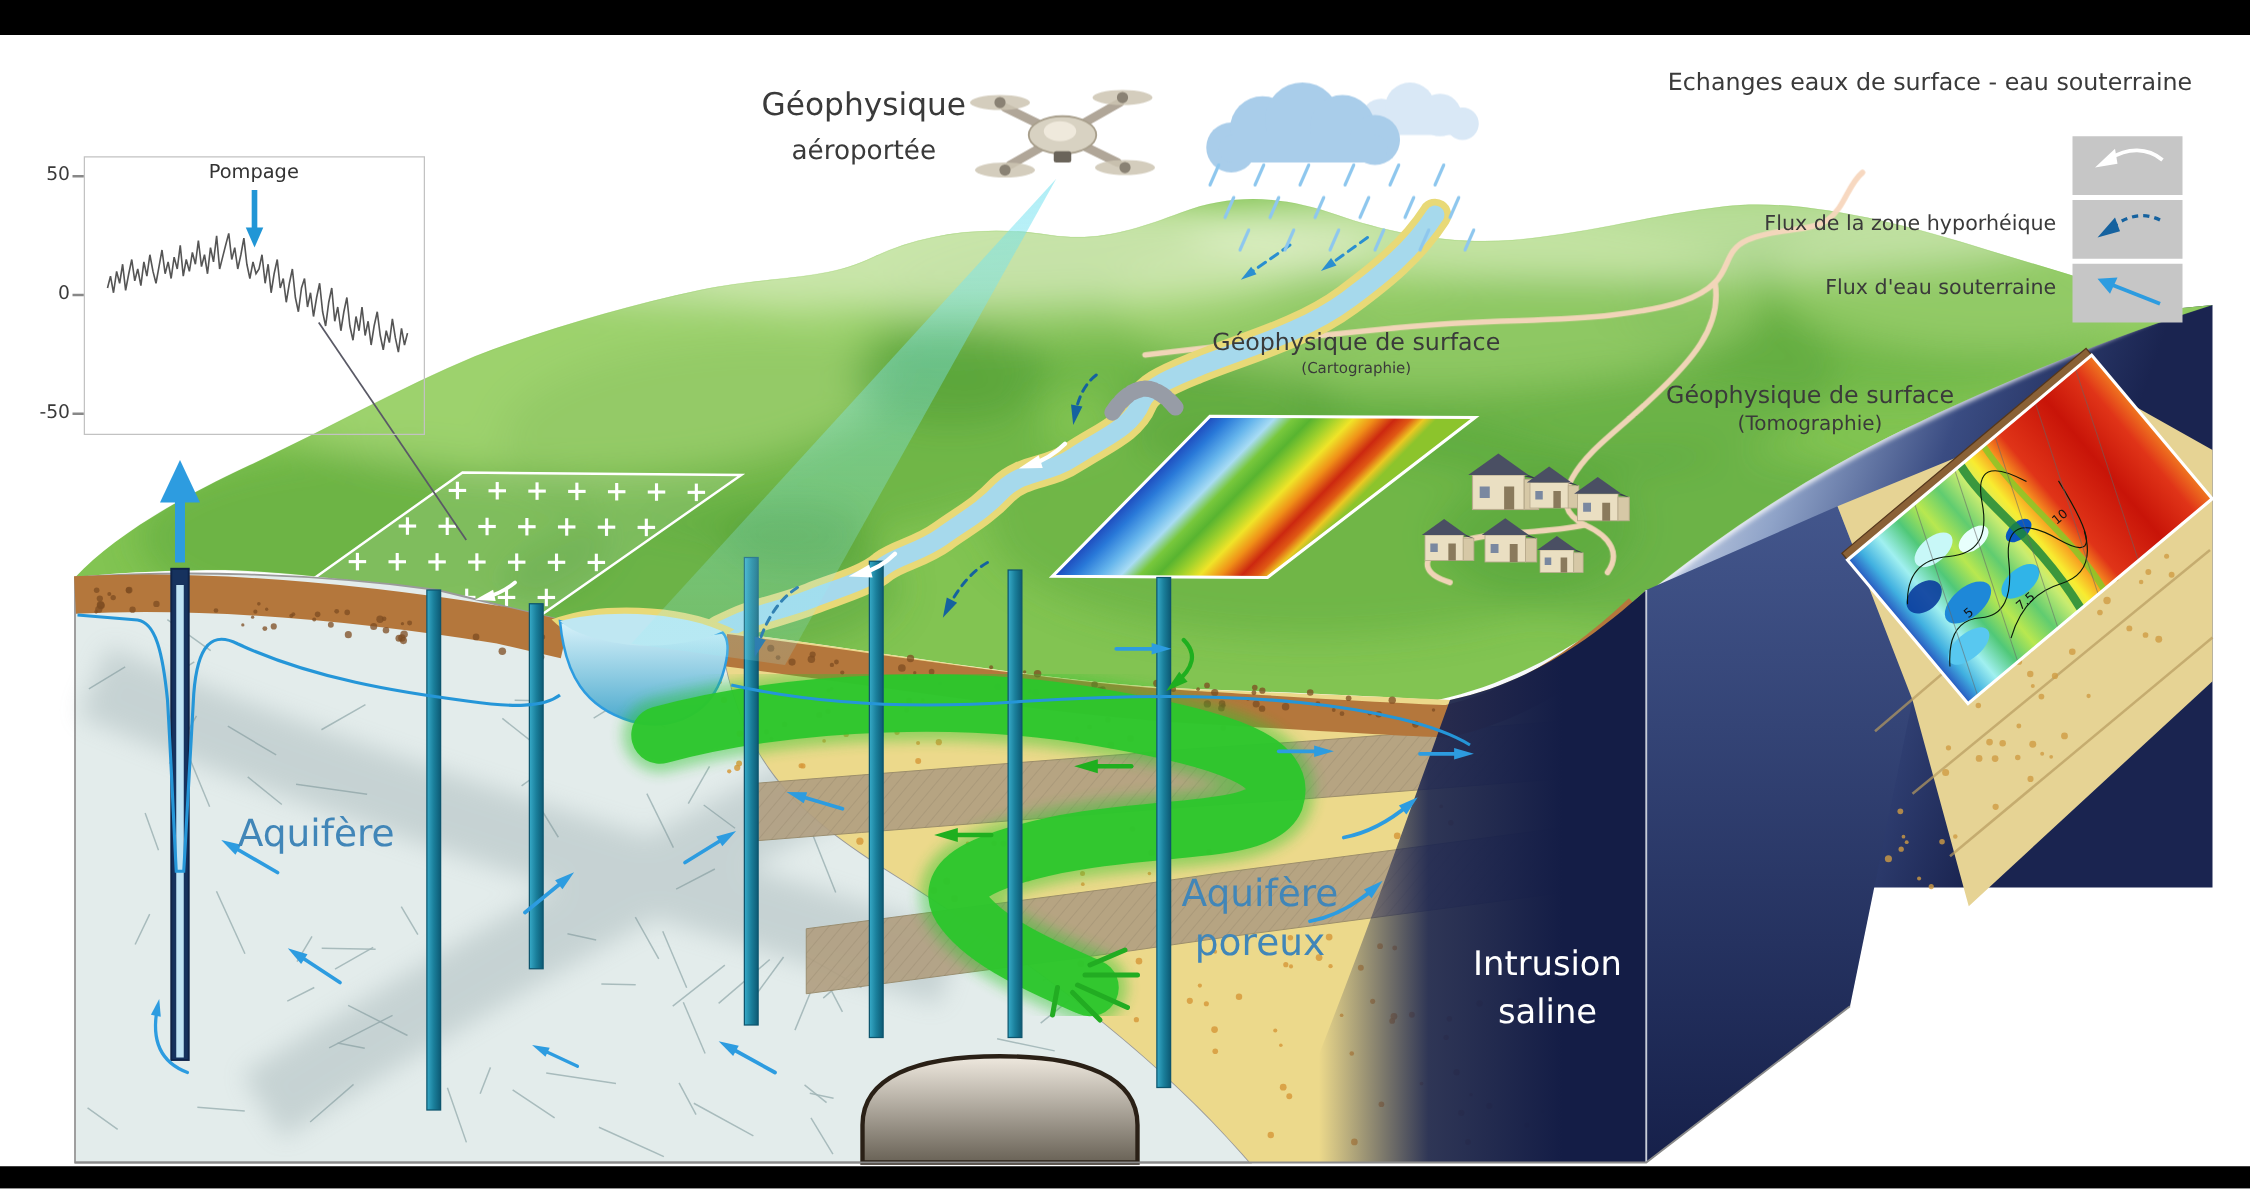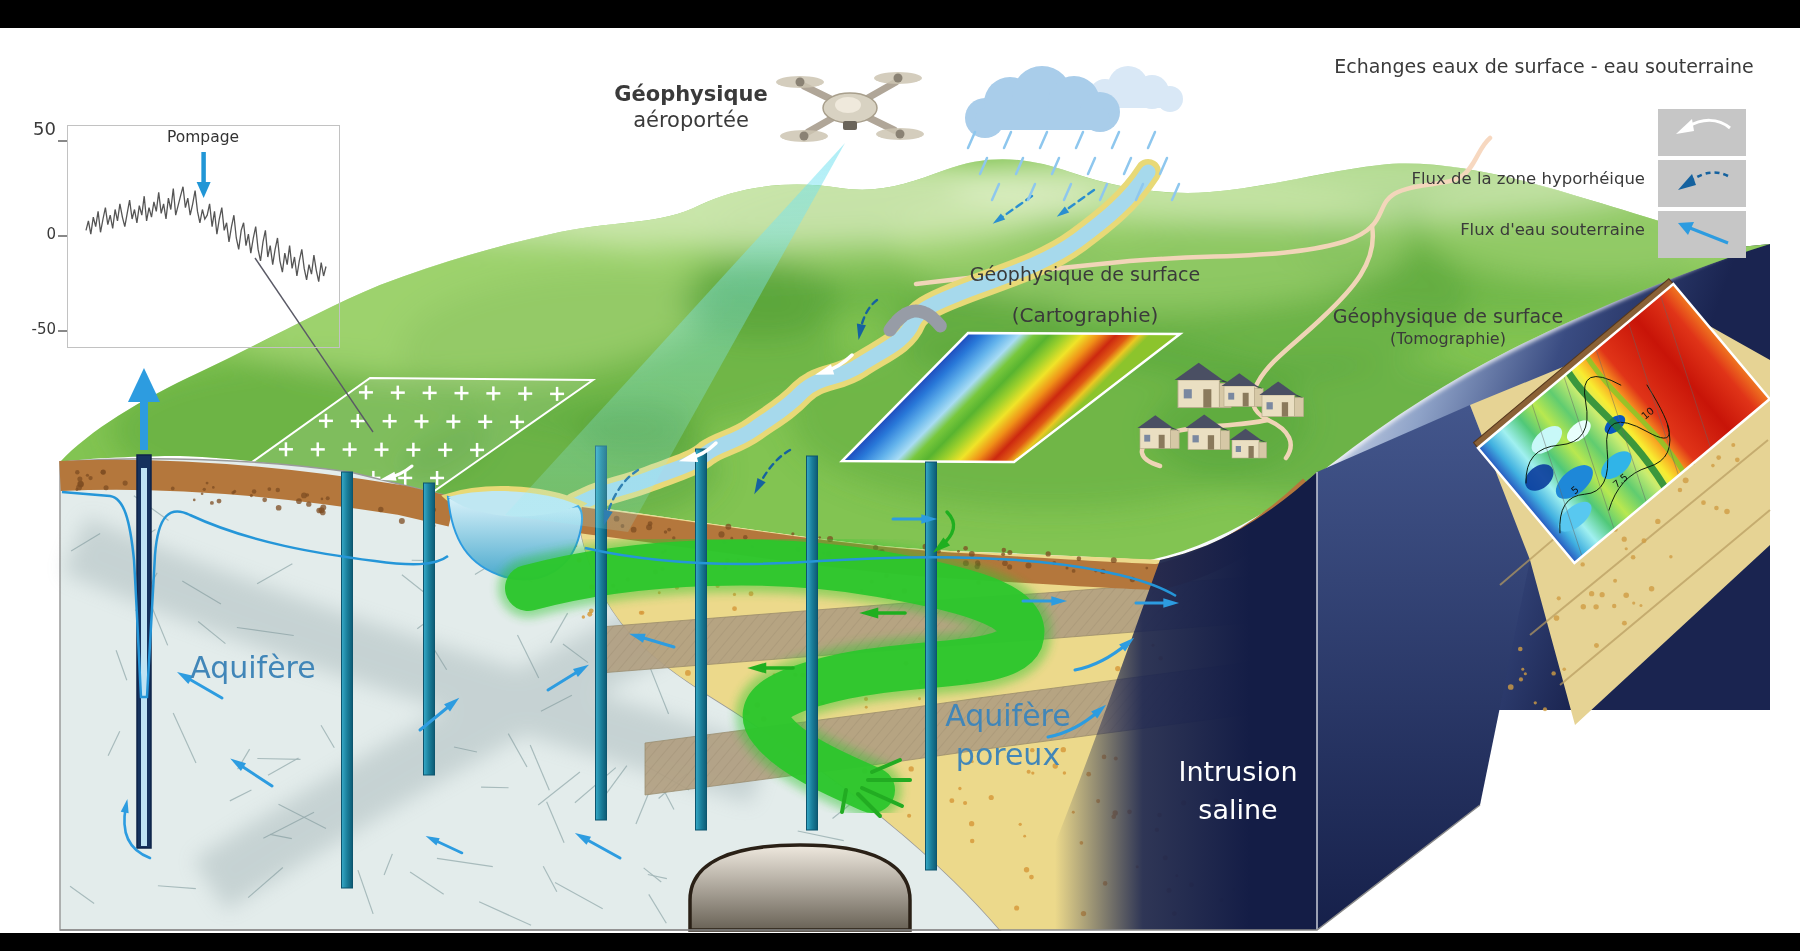--- a/index.html
+++ b/index.html
@@ -815,31 +815,31 @@
   <div id="chart-box">
     <svg id="chart-svg" width="270" height="220" viewBox="0 0 270 220">
       <polyline id="signal-poly" fill="none" stroke="#555" stroke-width="1.3" points="18.0,104.4 20.4,94.9 22.8,108.2 25.3,91.1 27.7,100.6 30.1,85.4 32.5,106.3 35.0,93.0 37.4,81.6 39.8,98.7 42.2,89.2 44.7,102.5 47.1,83.5 49.5,94.9 51.9,77.8 54.4,91.1 56.8,100.6 59.2,87.3 61.6,74.0 64.1,93.0 66.5,83.5 68.9,96.8 71.3,79.7 73.8,89.2 76.2,70.2 78.6,94.9 81.0,81.6 83.5,91.1 85.9,75.9 88.3,85.4 90.7,66.4 93.2,87.3 95.6,77.8 98.0,93.0 100.4,72.1 102.8,83.5 105.3,62.6 107.7,89.2 110.1,79.7 112.5,70.2 115.0,60.7 117.4,81.6 119.8,72.1 122.2,89.2 124.7,77.8 127.1,64.5 129.5,85.4 131.9,96.8 134.4,83.5 136.8,93.0 139.2,89.2 141.6,77.8 144.1,100.6 146.5,85.4 148.9,108.2 151.3,93.0 153.8,81.6 156.2,104.4 158.6,96.8 161.0,115.8 163.5,100.6 165.9,89.2 168.3,112.0 170.7,123.4 173.2,104.4 175.6,96.8 178.0,119.6 180.4,108.2 182.8,127.2 185.3,112.0 187.7,100.6 190.1,123.4 192.5,134.8 195.0,115.8 197.4,104.4 199.8,131.0 202.2,119.6 204.7,138.6 207.1,123.4 209.5,112.0 211.9,134.8 214.4,146.2 216.8,127.2 219.2,138.6 221.6,119.6 224.1,142.4 226.5,131.0 228.9,150.0 231.3,134.8 233.8,123.4 236.2,142.4 238.6,153.8 241.0,138.6 243.5,148.1 245.9,129.1 248.3,144.3 250.7,155.7 253.2,136.7 255.6,150.0 258.0,140.5"></polyline>
       <g id="pompArrow">
           <line x1="135.6" y1="26" x2="135.6" y2="58" stroke="#2196d6" stroke-width="4.5"></line>
           <polygon points="128.6,56 142.6,56 135.6,72" fill="#2196d6"></polygon>
         </g>
     </svg>
   </div>
   <div class="lbl ctr" style="left:153px;top:129px;width:100px;font-size:15.5px;color:#333;">Pompage</div>
-  <div class="lbl rgt" style="left:10px;top:119px;width:46px;font-size:18px;">50</div>
+  <div class="lbl rgt" style="left:10px;top:131px;width:46px;font-size:15px;">50</div>
   <div class="lbl rgt" style="left:10px;top:226px;width:46px;font-size:15px;">0</div>
   <div class="lbl rgt" style="left:10px;top:321px;width:46px;font-size:15px;">-50</div>
   <div class="tickdash" style="left:58px;top:140px;"></div>
   <div class="tickdash" style="left:58px;top:235px;"></div>
   <div class="tickdash" style="left:58px;top:330px;"></div>
 
-  <div class="lbl ctr" style="left:591px;top:82px;width:200px;font-size:21px;font-weight:bold;">Géophysique</div>
+  <div class="lbl ctr" style="left:591px;top:70px;width:200px;font-size:25px;">Géophysique</div>
   <div class="lbl ctr" style="left:591px;top:108px;width:200px;font-size:21px;">aéroportée</div>
   <div class="lbl ctr" style="left:935px;top:264px;width:300px;font-size:19px;">Géophysique de surface</div>
-  <div class="lbl ctr" style="left:935px;top:304px;width:300px;font-size:20px;">(Cartographie)</div>
+  <div class="lbl ctr" style="left:935px;top:288px;width:300px;font-size:12px;">(Cartographie)</div>
   <div class="lbl ctr" style="left:1298px;top:306px;width:300px;font-size:19px;">Géophysique de surface</div>
   <div class="lbl ctr" style="left:1298px;top:330px;width:300px;font-size:16px;">(Tomographie)</div>
   <div class="lbl ctr aq" style="left:153px;top:604px;width:200px;font-size:30px;">Aquifère</div>
   <div class="lbl ctr aq" style="left:908px;top:652px;width:200px;font-size:30px;">Aquifère</div>
   <div class="lbl ctr aq" style="left:908px;top:691px;width:200px;font-size:30px;">poreux</div>
   <div class="lbl ctr wht" style="left:1138px;top:756px;width:200px;font-size:27px;">Intrusion</div>
   <div class="lbl ctr wht" style="left:1138px;top:794px;width:200px;font-size:27px;">saline</div>
 
   <div class="lbl rgt" style="left:1295px;top:56px;width:498px;font-size:19px;text-align:center;">Echanges eaux de surface - eau souterraine</div>
   <div class="lbl rgt" style="left:1145px;top:170px;width:500px;font-size:16.5px;">Flux de la zone hyporhéique</div>

